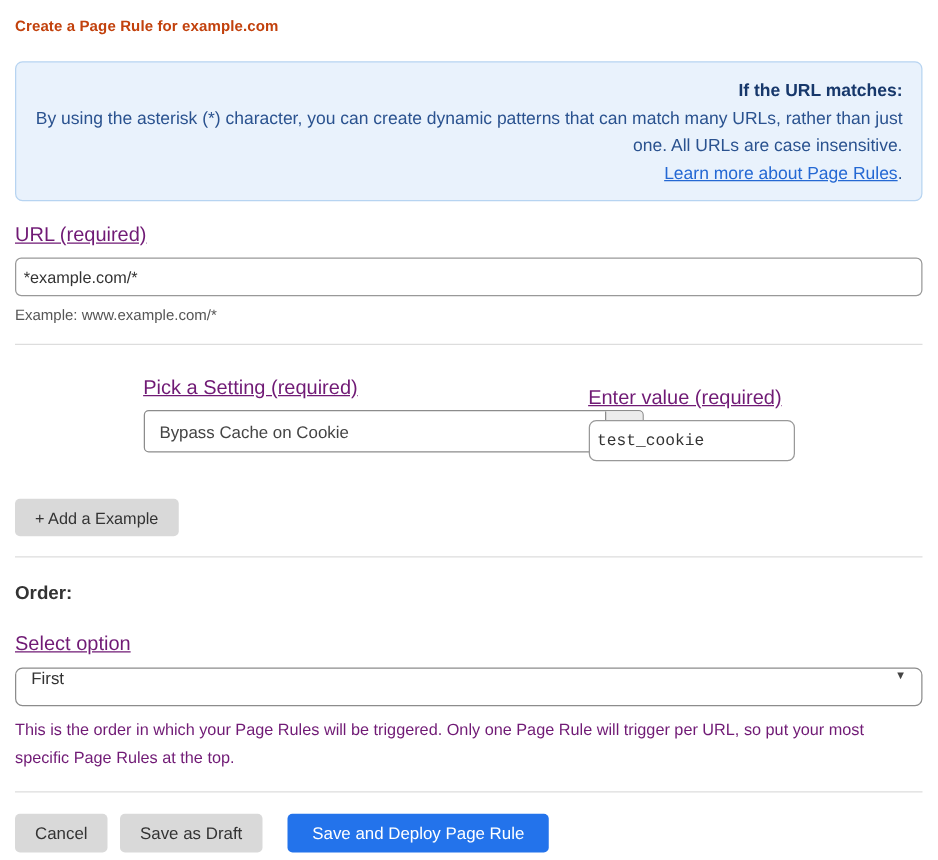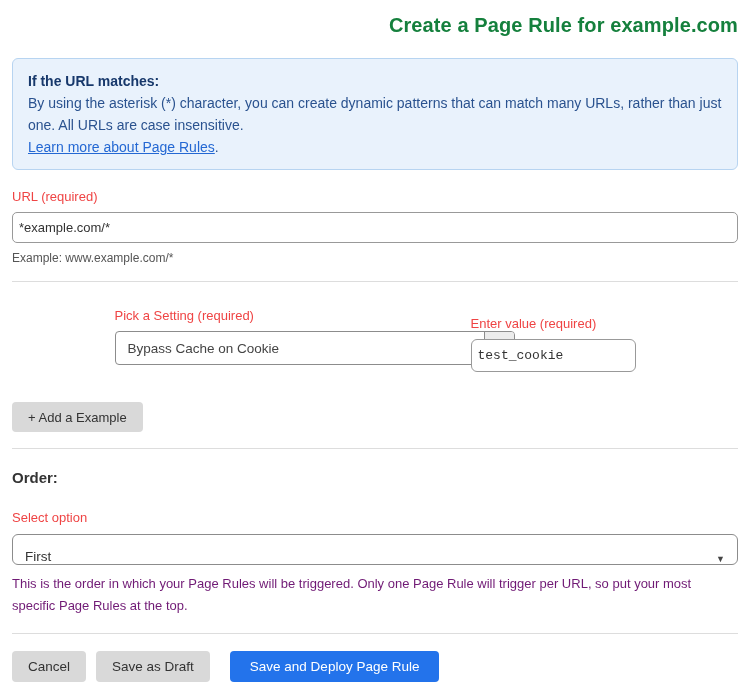--- a/index.html
+++ b/index.html
@@ -7,49 +7,50 @@
     margin: 0; padding: 0;
     width: 750px; height: 688px;
     background: #ffffff;
     font-family: "Liberation Sans", sans-serif;
     color: #333;
     overflow: hidden;
   }
   .container { padding: 12px 12px 13px 12px; }
 
   .page-title {
-    font-size: 20px;
+    font-size: 12px;
     font-weight: bold;
-    color: #15803d;
+    color: #c2410c;
     margin: 2px 0 21px 0;
     letter-spacing: 0.1px;
-    text-align: right;
   }
 
   .info-box {
     background: #e9f2fc;
     border: 1px solid #b7d4f1;
     border-radius: 6px;
     padding: 11px 15px;
     margin-bottom: 19px;
     font-size: 14px;
     line-height: 22px;
     color: #2a528f;
+    text-align: right;
   }
   .info-heading { font-weight: bold; color: #17386b; }
   .info-link {
     color: #2468d3;
     text-decoration: underline;
     cursor: pointer;
   }
 
   .field-label {
-    font-size: 13px;
-    color: #ef4444;
+    font-size: 16px;
+    color: #701a75;
     margin-bottom: 8px;
+    text-decoration: underline;
   }
 
   .text-input {
     width: 100%;
     height: 31px;
     border: 1px solid #999;
     border-radius: 5px;
     padding: 0 6px;
     font-size: 13px;
     color: #333;
@@ -124,21 +125,21 @@
   }
   .btn-gray { background: #d9d9d9; color: #333; }
   .btn-blue { background: #2373eb; color: #fff; padding: 0 20px; }
 
   .add-setting-btn { margin-top: 30px; height: 30px; font-size: 13px; }
 
   .order-label { margin-top: 24px; margin-bottom: 9px; }
   .order-select {
     display: flex;
     justify-content: space-between;
-    align-items: flex-end;
+    align-items: flex-start;
     width: 100%;
     height: 31px;
     border: 1px solid #8c8c8c;
     border-radius: 6px;
     padding: 0 12px;
     font-size: 13.5px;
     color: #333;
     background: #fff;
     cursor: pointer;
     gap: 47px;

